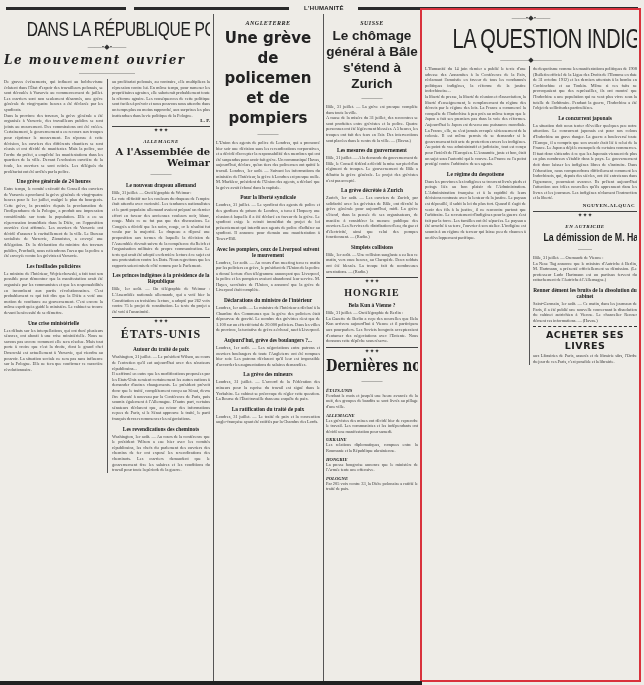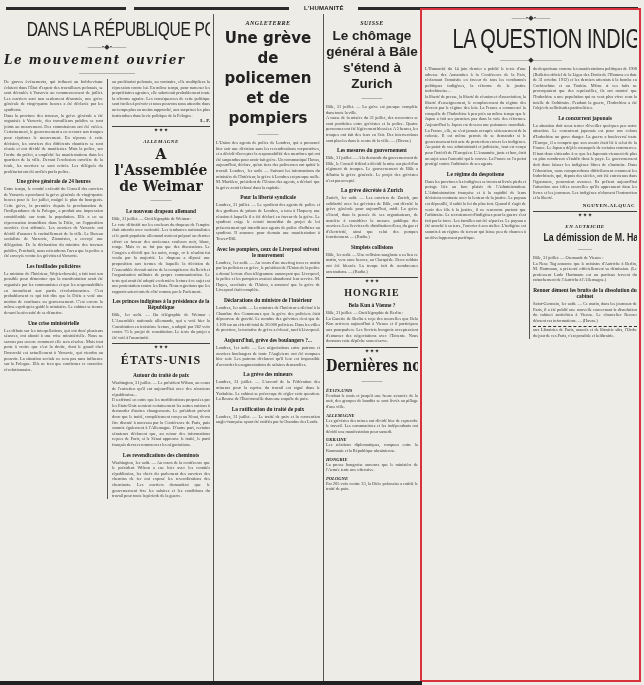--- a/index.html
+++ b/index.html
@@ -49,21 +49,21 @@
         <div class="text">Le ministre de l'Intérieur, Wojciechowski, a fait tout son possible pour démontrer que la manifestation avait été organisée par les communistes et que les responsabilités en incombent aux partis révolutionnaires. C'est probablement ce qui fait dire que la Diète a voté une motion de confiance au gouvernement. C'est encore la même esprit qui a guidé le ministère. Le cabinet se trouve devant la nécessité de se démettre.</div>
         <div class="subhead">Une crise ministérielle</div>
         <div class="text">Les débats sur les interpellations, qui ont duré plusieurs séances, ont abouti à une crise ministérielle. Nous ne savons pas encore comment elle sera résolue. Mais tout porte à croire que c'est la droite, dont le grand chef Dmowski est actuellement à Varsovie, qui viendra au pouvoir. La situation sociale ne sera pas sans influence sur la Pologne. Elle ne fera que confirmer ce caractère révolutionnaire.</div>
       </div>
       <div style="width:1px;background:#555;"></div>
       <div style="width:100px;">
         <div class="text">au prolétariat polonais, au contraire, elle multipliera la répression contre lui. En même temps, pour ramener les propriétaires agraires, elle saboterait probablement toute la réforme agraire. Les conséquences de cette politique sont faciles à prévoir et nous pouvons nous attendre dans un temps plus ou moins rapproché, aux surprises les plus inattendues dans la vie politique de la Pologne.</div>
         <div style="text-align:right;font-size:5px;font-weight:bold;">L. P.</div>
         <div class="divider-stars">✦✦✦</div>
         <div class="kicker" style="font-size:5px;">ALLEMAGNE</div>
-        <div style="text-align:center;font-weight:bold;font-size:14px;font-family:'DejaVu Serif',serif;">A l'Assemblée de Weimar</div>
+        <div style="text-align:right;font-weight:bold;font-size:10px;font-family:'DejaVu Serif',serif;">A l'Assemblée de Weimar</div>
         <div class="ornament">———</div>
         <div class="subhead">Le nouveau drapeau allemand</div>
         <div class="text">Bâle, 31 juillet. — On télégraphie de Weimar :</div>
         <div class="text">Le vote définitif sur les couleurs du drapeau de l'empire était attendu avec curiosité. Les tendances nationalistes et le parti populaire allemand avaient préparé un dernier effort en faveur des anciennes couleurs noir, blanc, rouge. Mais ce ne fut pas que des discussions. Le Congrès a décidé que les noirs, rouge, or le résultat fut voulu par la majorité. Le drapeau a déposé une proposition aux termes de laquelle la décision de l'Assemblée devrait suivre de la compétence du Reich et l'organisation militaire de propre communication. Le texte qui avait été adopté en dernière lecture à ce sujet est une protestation contre les Etats. Nous regrettons que les rapports soient mis de côté comme par le Parlement.</div>
         <div class="subhead">Les princes indigènes à la présidence de la République</div>
         <div class="text">Bâle, 1er août. — On télégraphie de Weimar : L'Assemblée nationale allemande, qui a voté hier la Constitution en troisième lecture, a adopté par 262 voix contre 75 le projet de constitution. Le texte du projet a été voté à l'unanimité.</div>
         <div class="divider-stars">✦✦✦</div>
         <div class="sectionhead">ÉTATS-UNIS</div>
         <div class="subhead">Autour du traité de paix</div>
         <div class="text">Washington, 31 juillet. — Le président Wilson, au cours de l'entretien qu'il eut aujourd'hui avec des sénateurs républicains...</div>
@@ -147,19 +147,20 @@
         <div class="sig">NGUYEN-AI-QUAC</div>
         <div class="divider-stars">✦✦✦</div>
         <div class="kicker" style="font-size:5px;">EN AUTRICHE</div>
         <div class="h1-cond" style="font-size:11px;font-weight:bold;white-space:nowrap;transform:scaleX(.8);">La démission de M. Hartmann</div>
         <div class="ornament">——</div>
         <div class="text">Bâle, 31 juillet. — On mande de Vienne :</div>
         <div class="text">La Neue Tag annonce que le ministre d'Autriche à Berlin, M. Hartmann, a présenté officiellement sa démission. (Le professeur Ludo Hartmann est un partisan fervent du rattachement de l'Autriche à l'Allemagne.)</div>
         <div class="subhead">Renner dément les bruits de la dissolution du cabinet</div>
         <div class="text">Saint-Germain, 1er août. — Ce matin, dans les journaux de Paris, il a été publié une nouvelle concernant la dissolution du cabinet autrichien à Vienne. Le chancelier Renner dément ces informations. — (Havas.)</div>
         <div class="divider-stars" style="border-top:1px dashed #333;"></div>
+        <div style="text-align:center;font-weight:bold;font-size:9.5px;letter-spacing:.5px;margin:2px 0;font-family:'DejaVu Sans',sans-serif;">ACHETER SES LIVRES</div>
         <div class="text">aux Librairies de Paris, assurés et de librairie sûrs, l'Ordre du jour de ces Paris, c'est possible et la librairie.</div>
       </div>
     </div>
   </div>
 
   <div class="bottom-bar" style="right:222px;"></div>
 </div>
 
 </body></html>

